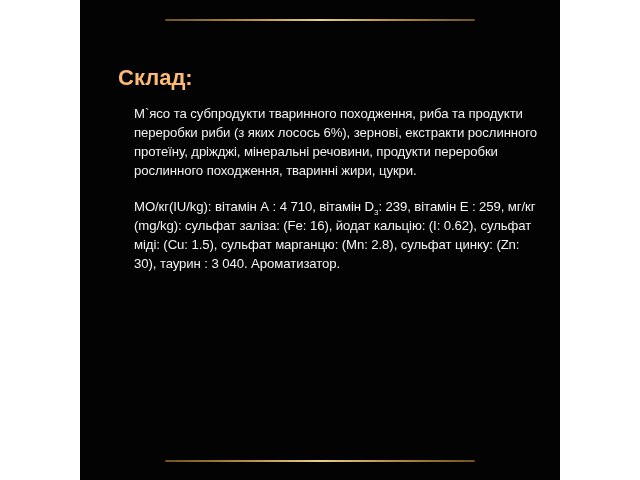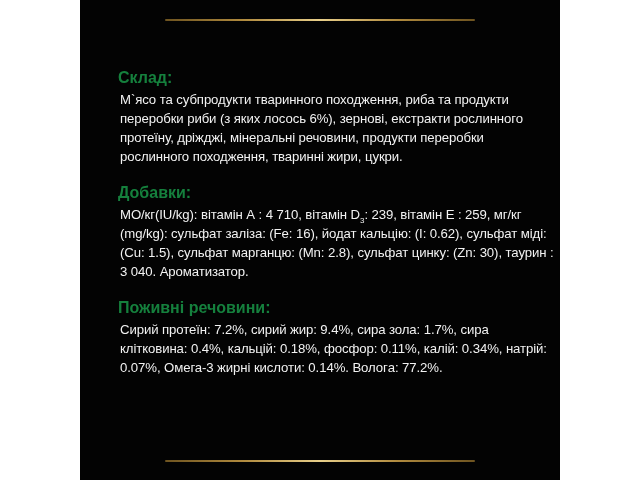--- a/index.html
+++ b/index.html
@@ -30,61 +30,54 @@
     .gold-line.bottom { top: 460px; }
     .content {
       position: absolute;
       left: 38px;
       top: 68px;
       width: 440px;
       font-family: "Liberation Sans", "DejaVu Sans", sans-serif;
       color: #f2f2f2;
     }
     .section-title {
-      color: #15803d;
+      color: #fdba74;
       font-weight: bold;
-      font-size: 16px;
+      font-size: 22px;
       line-height: 20px;
       margin: 0;
     }
     .section-body {
       font-size: 13.2px;
       line-height: 19px;
       margin: 0;
       letter-spacing: -0.1px;
     }
     .section-body p {
-      margin: 2px;
+      margin: 16px;
     }
     .section { margin-bottom: 17px; }
     .sub { font-size: 8px; vertical-align: sub; line-height: 0; }
   </style>
 </head>
 <body>
 
 <div class="panel">
   <div class="gold-line top"></div>
 
   <div class="content">
     <div class="section">
       <h2 class="section-title">Склад:</h2>
       <div class="section-body">
         <p>М`ясо та субпродукти тваринного походження, риба та продукти переробки риби (з яких лосось 6%), зернові, екстракти рослинного протеїну, дріжджі, мінеральні речовини, продукти переробки рослинного походження, тваринні жири, цукри.</p>
       </div>
     </div>
 
     <div class="section">
-      <h2 class="section-title">Добавки:</h2>
       <div class="section-body">
         <p><span>МО/кг(IU/kg): вітамін А : 4 710, вітамін D</span><span class="sub">3</span><span>: 239, вітамін Е : 259, мг/кг (mg/kg): сульфат заліза: (Fe: 16), йодат кальцію: (I: 0.62), сульфат міді: (Cu: 1.5), сульфат марганцю: (Mn: 2.8), сульфат цинку: (Zn: 30), таурин : 3 040. Ароматизатор.</span></p>
       </div>
     </div>
 
-    <div class="section">
-      <h2 class="section-title">Поживні речовини:</h2>
-      <div class="section-body">
-        <p>Сирий протеїн: 7.2%, сирий жир: 9.4%, сира зола: 1.7%, сира клітковина: 0.4%, кальцій: 0.18%, фосфор: 0.11%, калій: 0.34%, натрій: 0.07%, Омега-3 жирні кислоти: 0.14%. Вологa: 77.2%.</p>
-      </div>
-    </div>
   </div>
 
   <div class="gold-line bottom"></div>
 </div>
 
 </body></html>

